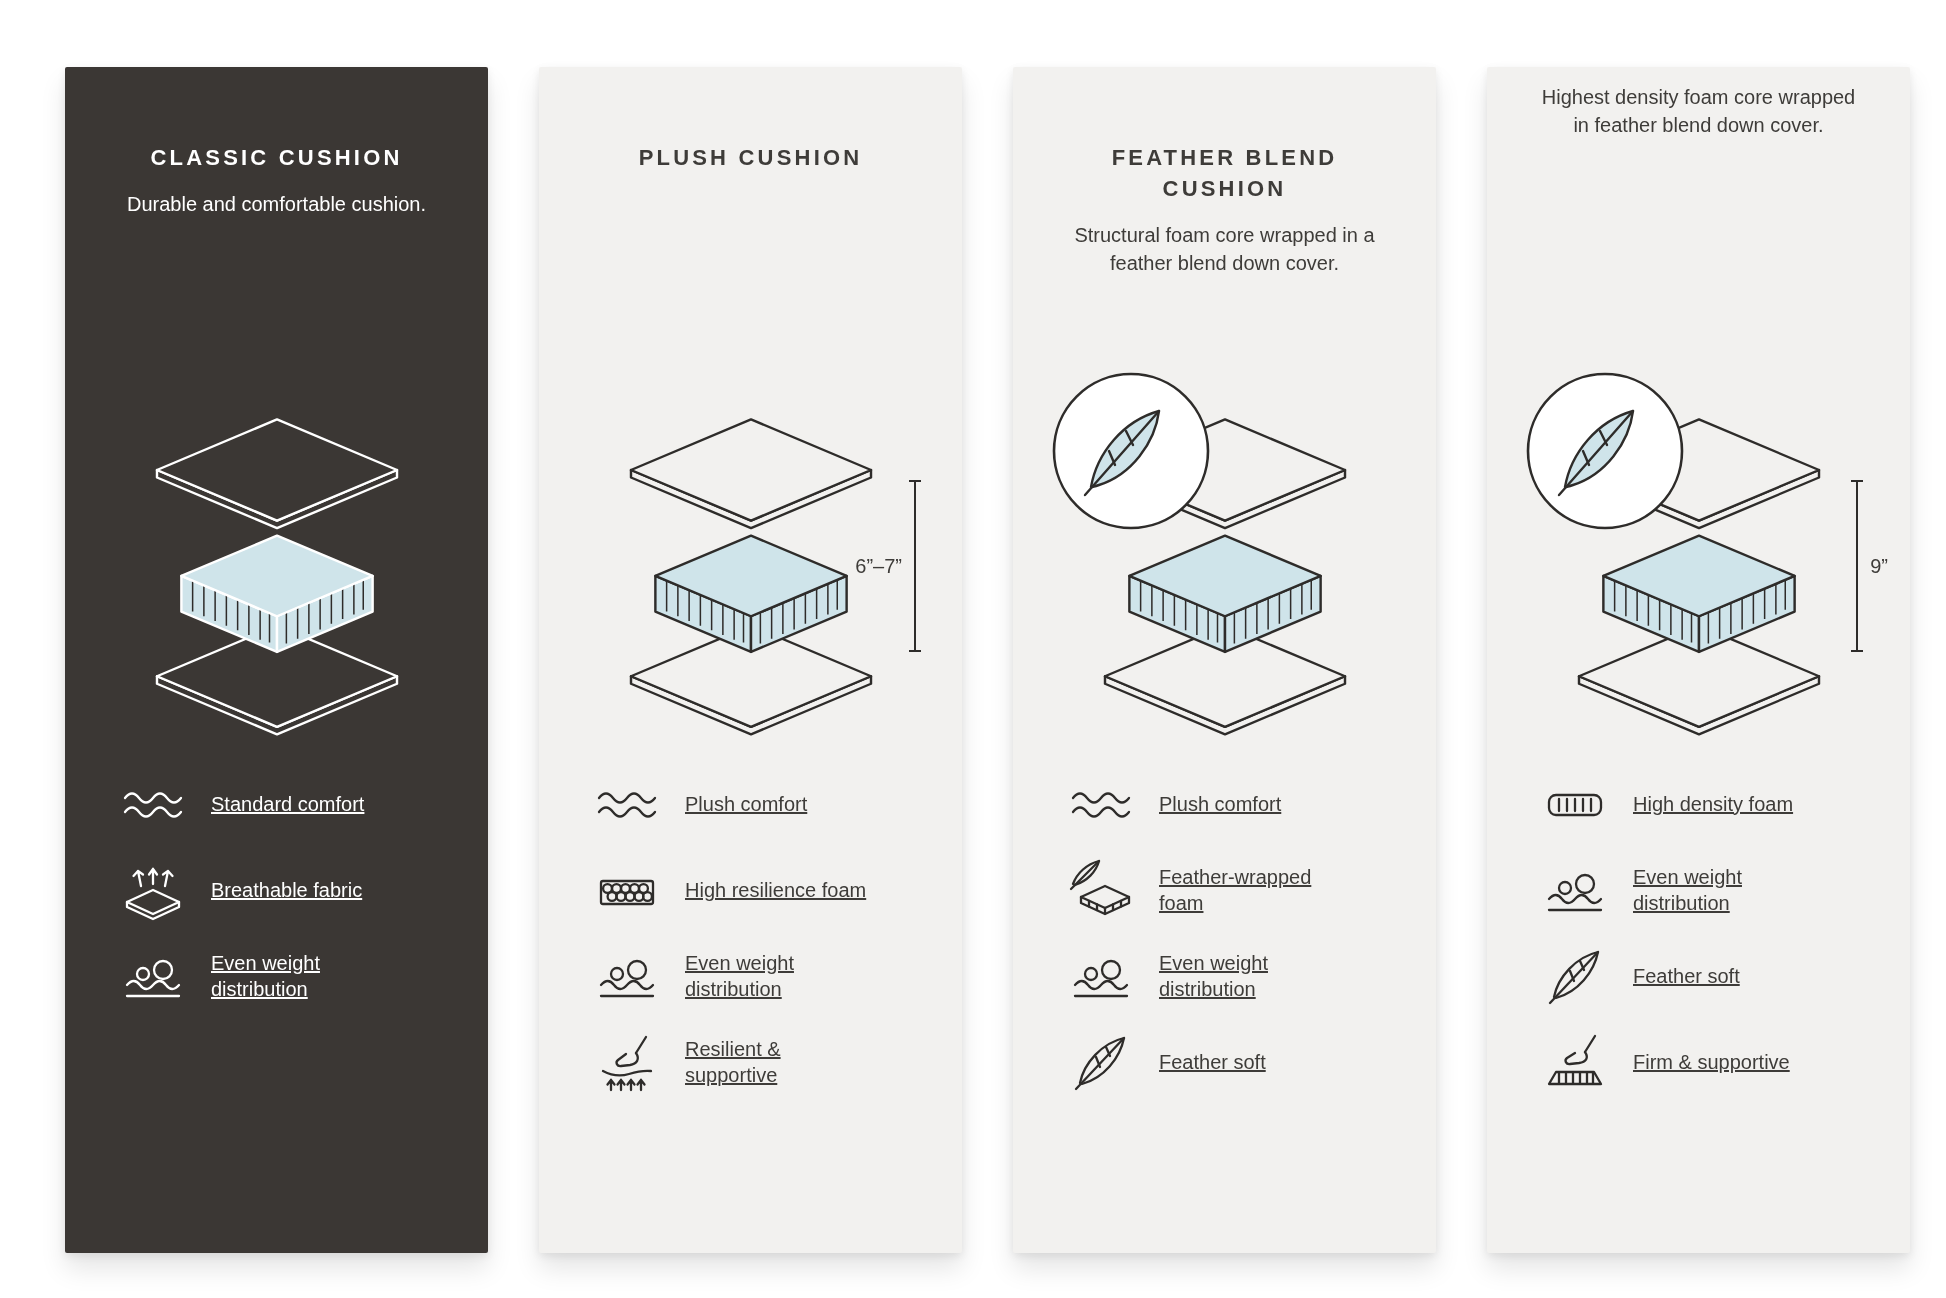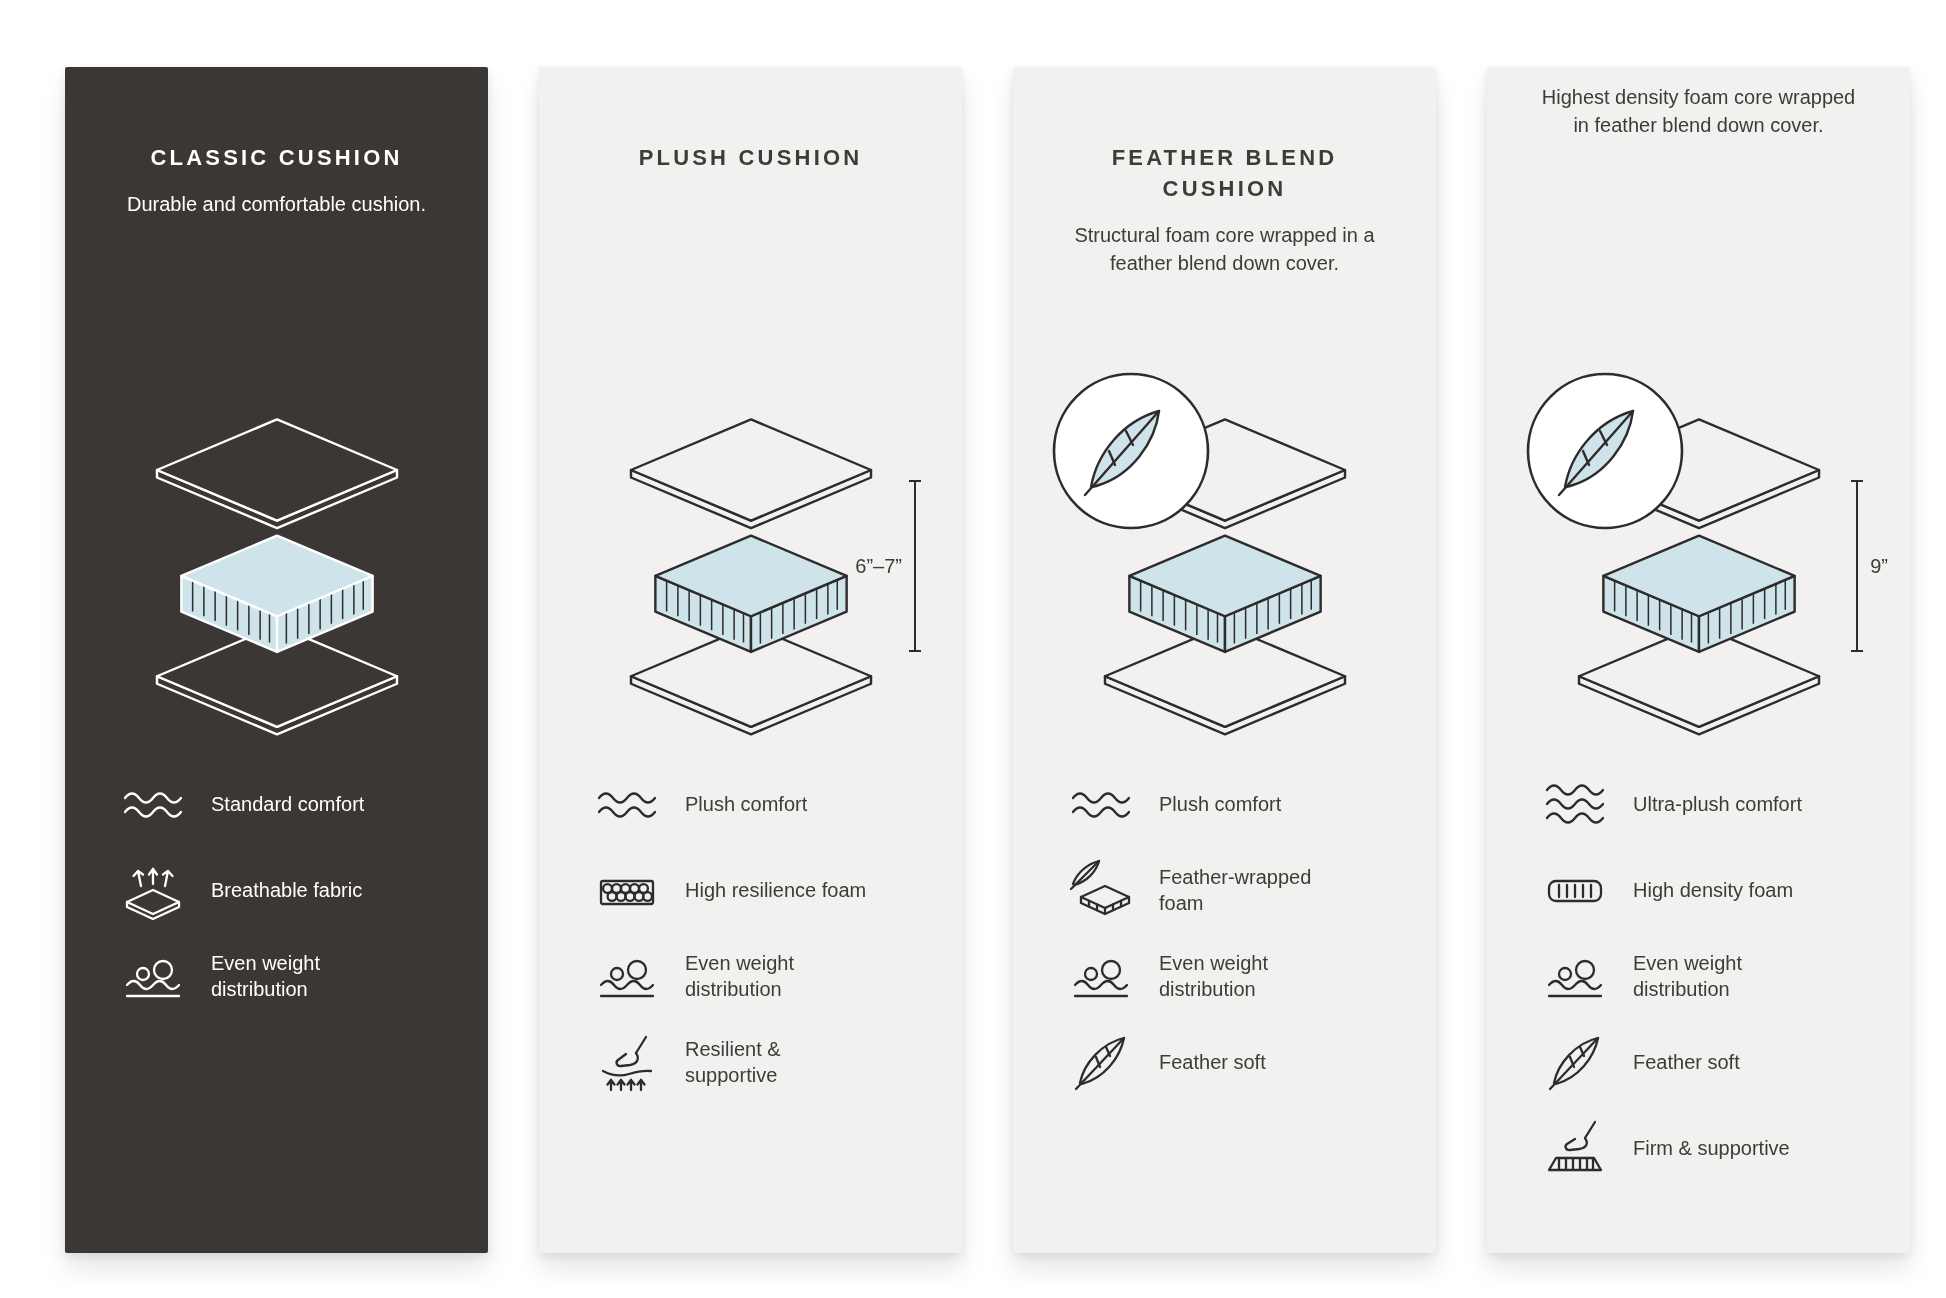--- a/index.html
+++ b/index.html
@@ -39,21 +39,21 @@
   .measure { position:absolute; top:85px; display:flex; align-items:center; gap:12px; font-size:20px; color:var(--text); }
   .measure .mline { position:relative; width:2px; height:172px; background:var(--line); }
   .measure .mline::before, .measure .mline::after {
     content:""; position:absolute; left:-5px; width:12px; height:2px; background:var(--line);
   }
   .measure .mline::before { top:0; } .measure .mline::after { bottom:0; }
   .measure.m2 { right:46px; }
   .measure.m4 { right:22px; }
 
   .features { position:absolute; top:705px; left:56px; right:24px; display:flex; flex-direction:column; gap:22px; }
-  .feature { display:flex; align-items:center; }
+  .feature { display:flex; align-items:center;text-decoration:underline; }
   .ficon { width:64px; height:64px; flex:0 0 64px; margin-right:26px; color:var(--line); }
   .ficon svg { width:64px; height:64px; display:block; }
   .ficon svg * { fill:none; stroke:currentColor; stroke-width:2.3; stroke-linecap:round; stroke-linejoin:round; }
   .ficon svg .fill-bg { fill:var(--bg); }
   .flabel { font-size:20px; line-height:1.3; max-width:182px; }
 </style>
 </head>
 <body>
 
 <div class="board">
@@ -288,30 +288,20 @@
         <div class="measure m4">
           <span class="mline"></span>
           <span class="mlabel">9”</span>
         </div>
       </div>
 
       <div class="features">
         <div class="feature">
           <span class="ficon">
             <svg viewBox="0 0 64 64">
-                <path d="M4,18 q7,-9 14,0 t14,0 t14,0 t14,0"></path>
-                <path d="M4,32 q7,-9 14,0 t14,0 t14,0 t14,0"></path>
-                <path d="M4,46 q7,-9 14,0 t14,0 t14,0 t14,0"></path>
-              </svg>
-          </span>
-          <span class="flabel">Ultra-plush comfort</span>
-        </div>
-        <div class="feature">
-          <span class="ficon">
-            <svg viewBox="0 0 64 64">
               <rect x="6" y="23" width="52" height="20" rx="7"></rect>
               <path d="M16,27 v12 M24,27 v12 M32,27 v12 M40,27 v12 M48,27 v12"></path>
             </svg>
           </span>
           <span class="flabel">High density foam</span>
         </div>
         <div class="feature">
           <span class="ficon">
             <svg viewBox="0 0 64 64">
               <path d="M6,52 H58"></path>

